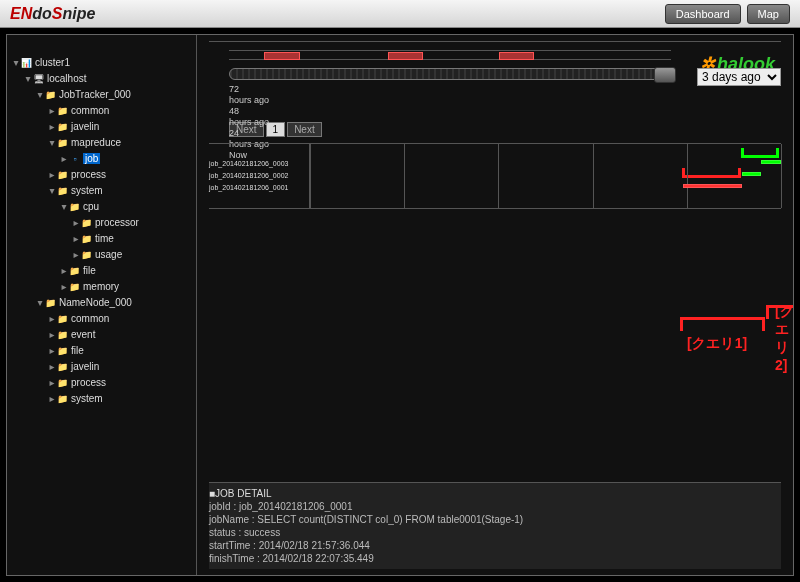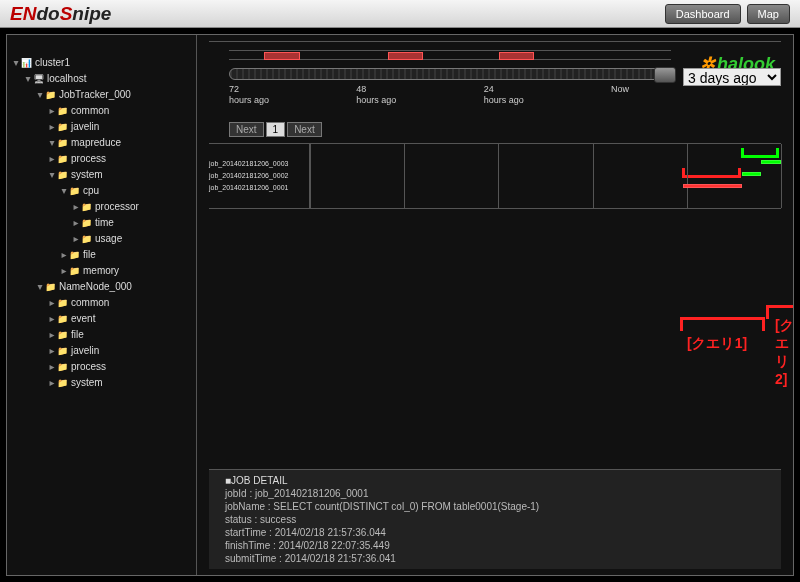--- a/index.html
+++ b/index.html
@@ -10,21 +10,21 @@
     font-size: 11px;
     overflow: hidden;
   }
   .header {
     height: 28px;
     background: linear-gradient(#f5f5f5, #d5d5d5);
     border-bottom: 1px solid #888;
     display: flex; align-items: center;
     padding: 0 10px;
   }
-  .logo { font-size: 19px; font-weight: bold; font-style: italic; color: #222; }
+  .logo { font-size: 16px; font-weight: bold; font-style: italic; color: #222; }
   .logo .en { color: #b00; }
   .logo .s  { color: #b00; }
   .hbtns { margin-left: auto; display: flex; gap: 6px; }
   .hbtn {
     background: linear-gradient(#888,#555);
     color: #fff; border: 1px solid #333;
     border-radius: 3px; padding: 3px 10px;
     font-size: 11px; cursor: pointer;
   }
   .frame {
@@ -88,27 +88,27 @@
   }
   .ov-handle {
     position: absolute; top: -2px; right: -6px;
     width: 22px; height: 16px;
     background: linear-gradient(#999,#555);
     border: 1px solid #333; border-radius: 3px;
   }
   .ov-ticklabels {
     position: absolute; top: 34px; left: 20px; right: 110px;
     display: flex; justify-content: space-between;
-    font-size: 9px; color: #ccc;
+    font-size: 9px; color: #ccc; flex-direction: column;
   }
   .ov-ticklabels div { width: 60px; line-height: 11px; }
   .ov-select {
     position: absolute; right: 0; top: 18px;
-    width: 98px; height: 18px;
-    background: #eee; color: #000; font-size: 14px;
+    width: 84px; height: 18px;
+    background: #eee; color: #000; font-size: 12px;
     border: 1px solid #999;
   }
   .pager {
     display: flex; gap: 2px; margin: 2px 0 0 32px;
     font-size: 10px;
   }
   .pager span {
     border: 1px solid #777; background: #333; color: #aaa;
     padding: 1px 6px;
   }
@@ -149,21 +149,21 @@
   .bracket-top.red   { border-color: #f22; }
   .bracket-bot {
     position: absolute; border: 3px solid #f22; border-bottom: none;
     height: 14px;
   }
   
   .detail {
     position: absolute; left: 12px; right: 12px; bottom: 6px;
     background: #222; color: #bbb;
     font-size: 10px; line-height: 13px;
-    padding: 4px 16px;
+    padding: 4px 0;
     border-top: 1px solid #555;
   }
   .detail .dh { color: #ddd; }
 </style>
 </head>
 <body>
 
 <div class="header">
   <span class="logo">
     <span class="en">EN</span><span>do</span><span class="s">S</span><span>nipe</span>
@@ -178,21 +178,23 @@
     <div class="inner">
 
   <div class="sidebar">
     <div class="tree" id="tree">
           <ul>
             <li><span class="tog">▾</span><span class="ic root"></span><span>cluster1</span><ul>
                 <li><span class="tog">▾</span><span class="ic host"></span><span>localhost</span><ul>
                     <li><span class="tog">▾</span><span class="ic folder"></span><span>JobTracker_000</span><ul>
                         <li><span class="tog">▸</span><span class="ic folder"></span><span>common</span></li>
                         <li><span class="tog">▸</span><span class="ic folder"></span><span>javelin</span></li>
-                        <li><span class="tog">▾</span><span class="ic folder"></span><span>mapreduce</span></li>
+                        <li><span class="tog">▾</span><span class="ic folder"></span><span>mapreduce</span><ul>
+                            <li><span class="tog">▸</span><span class="ic page"></span><span class="sel">job</span></li>
+                          </ul></li>
                         <li><span class="tog">▸</span><span class="ic folder"></span><span>process</span></li>
                         <li><span class="tog">▾</span><span class="ic folder"></span><span>system</span><ul>
                             <li><span class="tog">▾</span><span class="ic folder"></span><span>cpu</span><ul>
                                 <li><span class="tog">▸</span><span class="ic folder"></span><span>processor</span></li>
                                 <li><span class="tog">▸</span><span class="ic folder"></span><span>time</span></li>
                                 <li><span class="tog">▸</span><span class="ic folder"></span><span>usage</span></li>
                               </ul></li>
                             <li><span class="tog">▸</span><span class="ic folder"></span><span>file</span></li>
                             <li><span class="tog">▸</span><span class="ic folder"></span><span>memory</span></li>
                           </ul></li>
@@ -260,29 +262,28 @@
             <div class="vline" style="left: 80%;"></div>
             <div class="vline" style="left: 100%;"></div>
             <div class="gbar green" style="left: 95.8333%; width: 4.16667%; top: 16px;"></div>
             <div class="gbar green" style="left: 91.6667%; width: 4.16667%; top: 28px;"></div>
             <div class="gbar red" style="left: 79.1667%; width: 12.5%; top: 40px;"></div>
           </div>
     </div>
     <div class="bracket-bot" style="left:483px; width:85px; top:282px;"></div>
     <div class="ann red" style="left:490px; top:300px;">[クエリ1]</div>
     <div class="bracket-bot" style="left:569px; width:70px; top:270px;"></div>
-    <div class="ann red" style="left:578px; top:282px;">[クエリ2]</div>
+    <div class="ann red" style="left:578px; top:268px;">[クエリ2]</div>
 
     <div class="detail">
       <div class="dh">■JOB DETAIL</div>
       <div id="detail-lines">
             <div>jobId : job_201402181206_0001</div>
             <div>jobName : SELECT count(DISTINCT col_0) FROM table0001(Stage-1)</div>
             <div>status : success</div>
             <div>startTime : 2014/02/18 21:57:36.044</div>
             <div>finishTime : 2014/02/18 22:07:35.449</div>
-            <div>submitTime : 2014/02/18 21:57:36.041</div>
           </div>
     </div>
   </div>
 
 </div>
   </div>
 
 </body></html>

